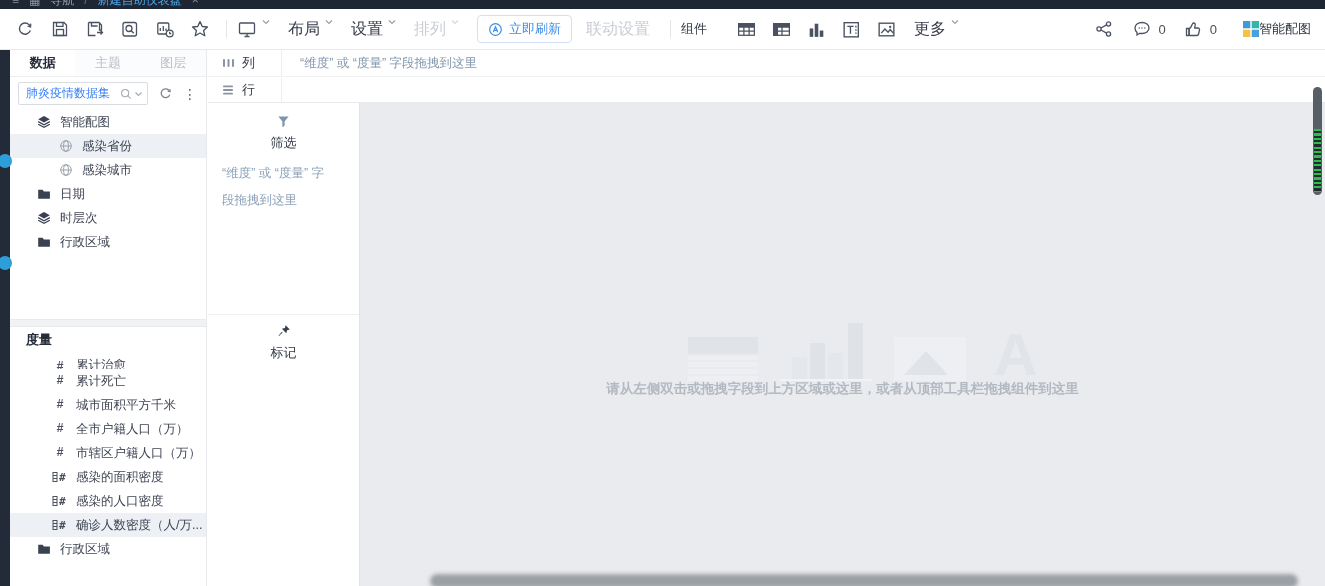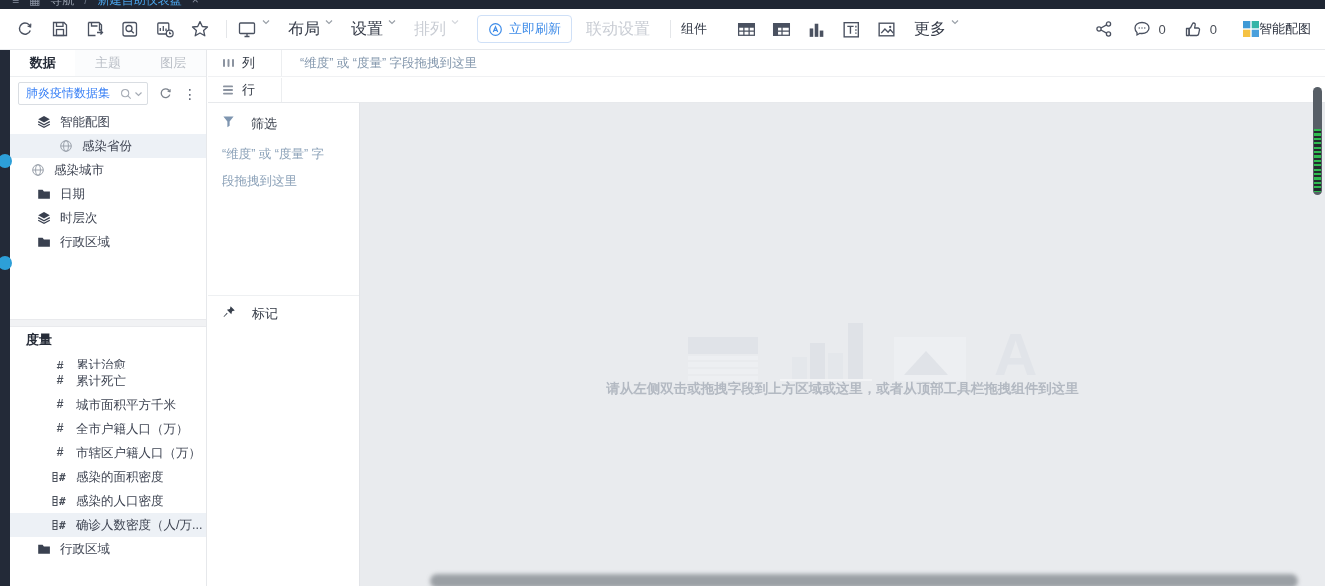--- a/index.html
+++ b/index.html
@@ -62,21 +62,21 @@
   
   .colrow,.rowrow { position:absolute; left:208px; right:0; background:#fff; display:flex; align-items:center; z-index:5; }
   .colrow { top:50px; height:27px; border-bottom:1px solid #f0f1f3; }
   .rowrow { top:78px; height:25px; border-bottom:1px solid #e7e9ec; }
   .shelf-label { width:74px; flex:none; display:flex; align-items:center; gap:7px; padding-left:14px; font-size:13px; color:#333a46; border-right:1px solid #eceef0; height:100%; }
   .shelf-glyph { color:#8b93a0; display:inline-flex; }
   .shelf-hint { font-size:12.5px; color:#8296ac; padding-left:18px; white-space:nowrap; }
 
   
   .shelfpanel { position:absolute; left:208px; top:103px; width:152px; bottom:0; background:#fff; border-right:1px solid #e2e4e8; z-index:5; }
-  .panel-sec-title { display:flex; gap:16px; padding:12px 14px 4px 14px; font-size:13px; color:#333a46; }
+  .panel-sec-title { display:flex; align-items:center; gap:6px; padding:12px 14px 4px 14px; font-size:13px; color:#333a46;flex-direction:column; }
   .filter-hint { padding:4px 14px; font-size:12.5px; color:#8ba1b8; line-height:27px; }
   .panel-divider { border-top:1px solid #eef0f2; margin-top:96px; }
 
   
   .canvas { position:absolute; left:360px; top:103px; right:0; bottom:0; background:#e9ebee; overflow:hidden; }
   .ph-group { position:absolute; left:328px; top:220px; display:flex; align-items:flex-end; gap:28px; }
   .ph-table { width:70px; height:44px; display:flex; flex-direction:column; gap:2px; }
   .ph-table-head { height:17px; background:#e0e3e8; }
   .ph-table-row { height:5px; background:#edeff2; }
   .ph-bars { width:80px; height:58px; position:relative; }
@@ -335,21 +335,21 @@
         <div class="tree-row selected" style="padding-left: 48px;">
           <span class="ticon">
             <svg width="14" height="14" viewBox="0 0 14 14" fill="none" stroke="#9ba2ac" stroke-width="1">
               <circle cx="7" cy="7" r="5.3"></circle>
               <ellipse cx="7" cy="7" rx="2.4" ry="5.3"></ellipse>
               <path d="M1.7 7h10.6"></path>
             </svg>
           </span>
           <span class="tlabel">感染省份</span>
         </div>
-        <div class="tree-row" style="padding-left: 20px;">
+        <div class="tree-row" style="padding-left: 48px;">
           <span class="ticon">
             <svg width="14" height="14" viewBox="0 0 14 14" fill="none" stroke="#9ba2ac" stroke-width="1">
               <circle cx="7" cy="7" r="5.3"></circle>
               <ellipse cx="7" cy="7" rx="2.4" ry="5.3"></ellipse>
               <path d="M1.7 7h10.6"></path>
             </svg>
           </span>
           <span class="tlabel">感染城市</span>
         </div>
         <div class="tree-row" style="padding-left: 26px;">

